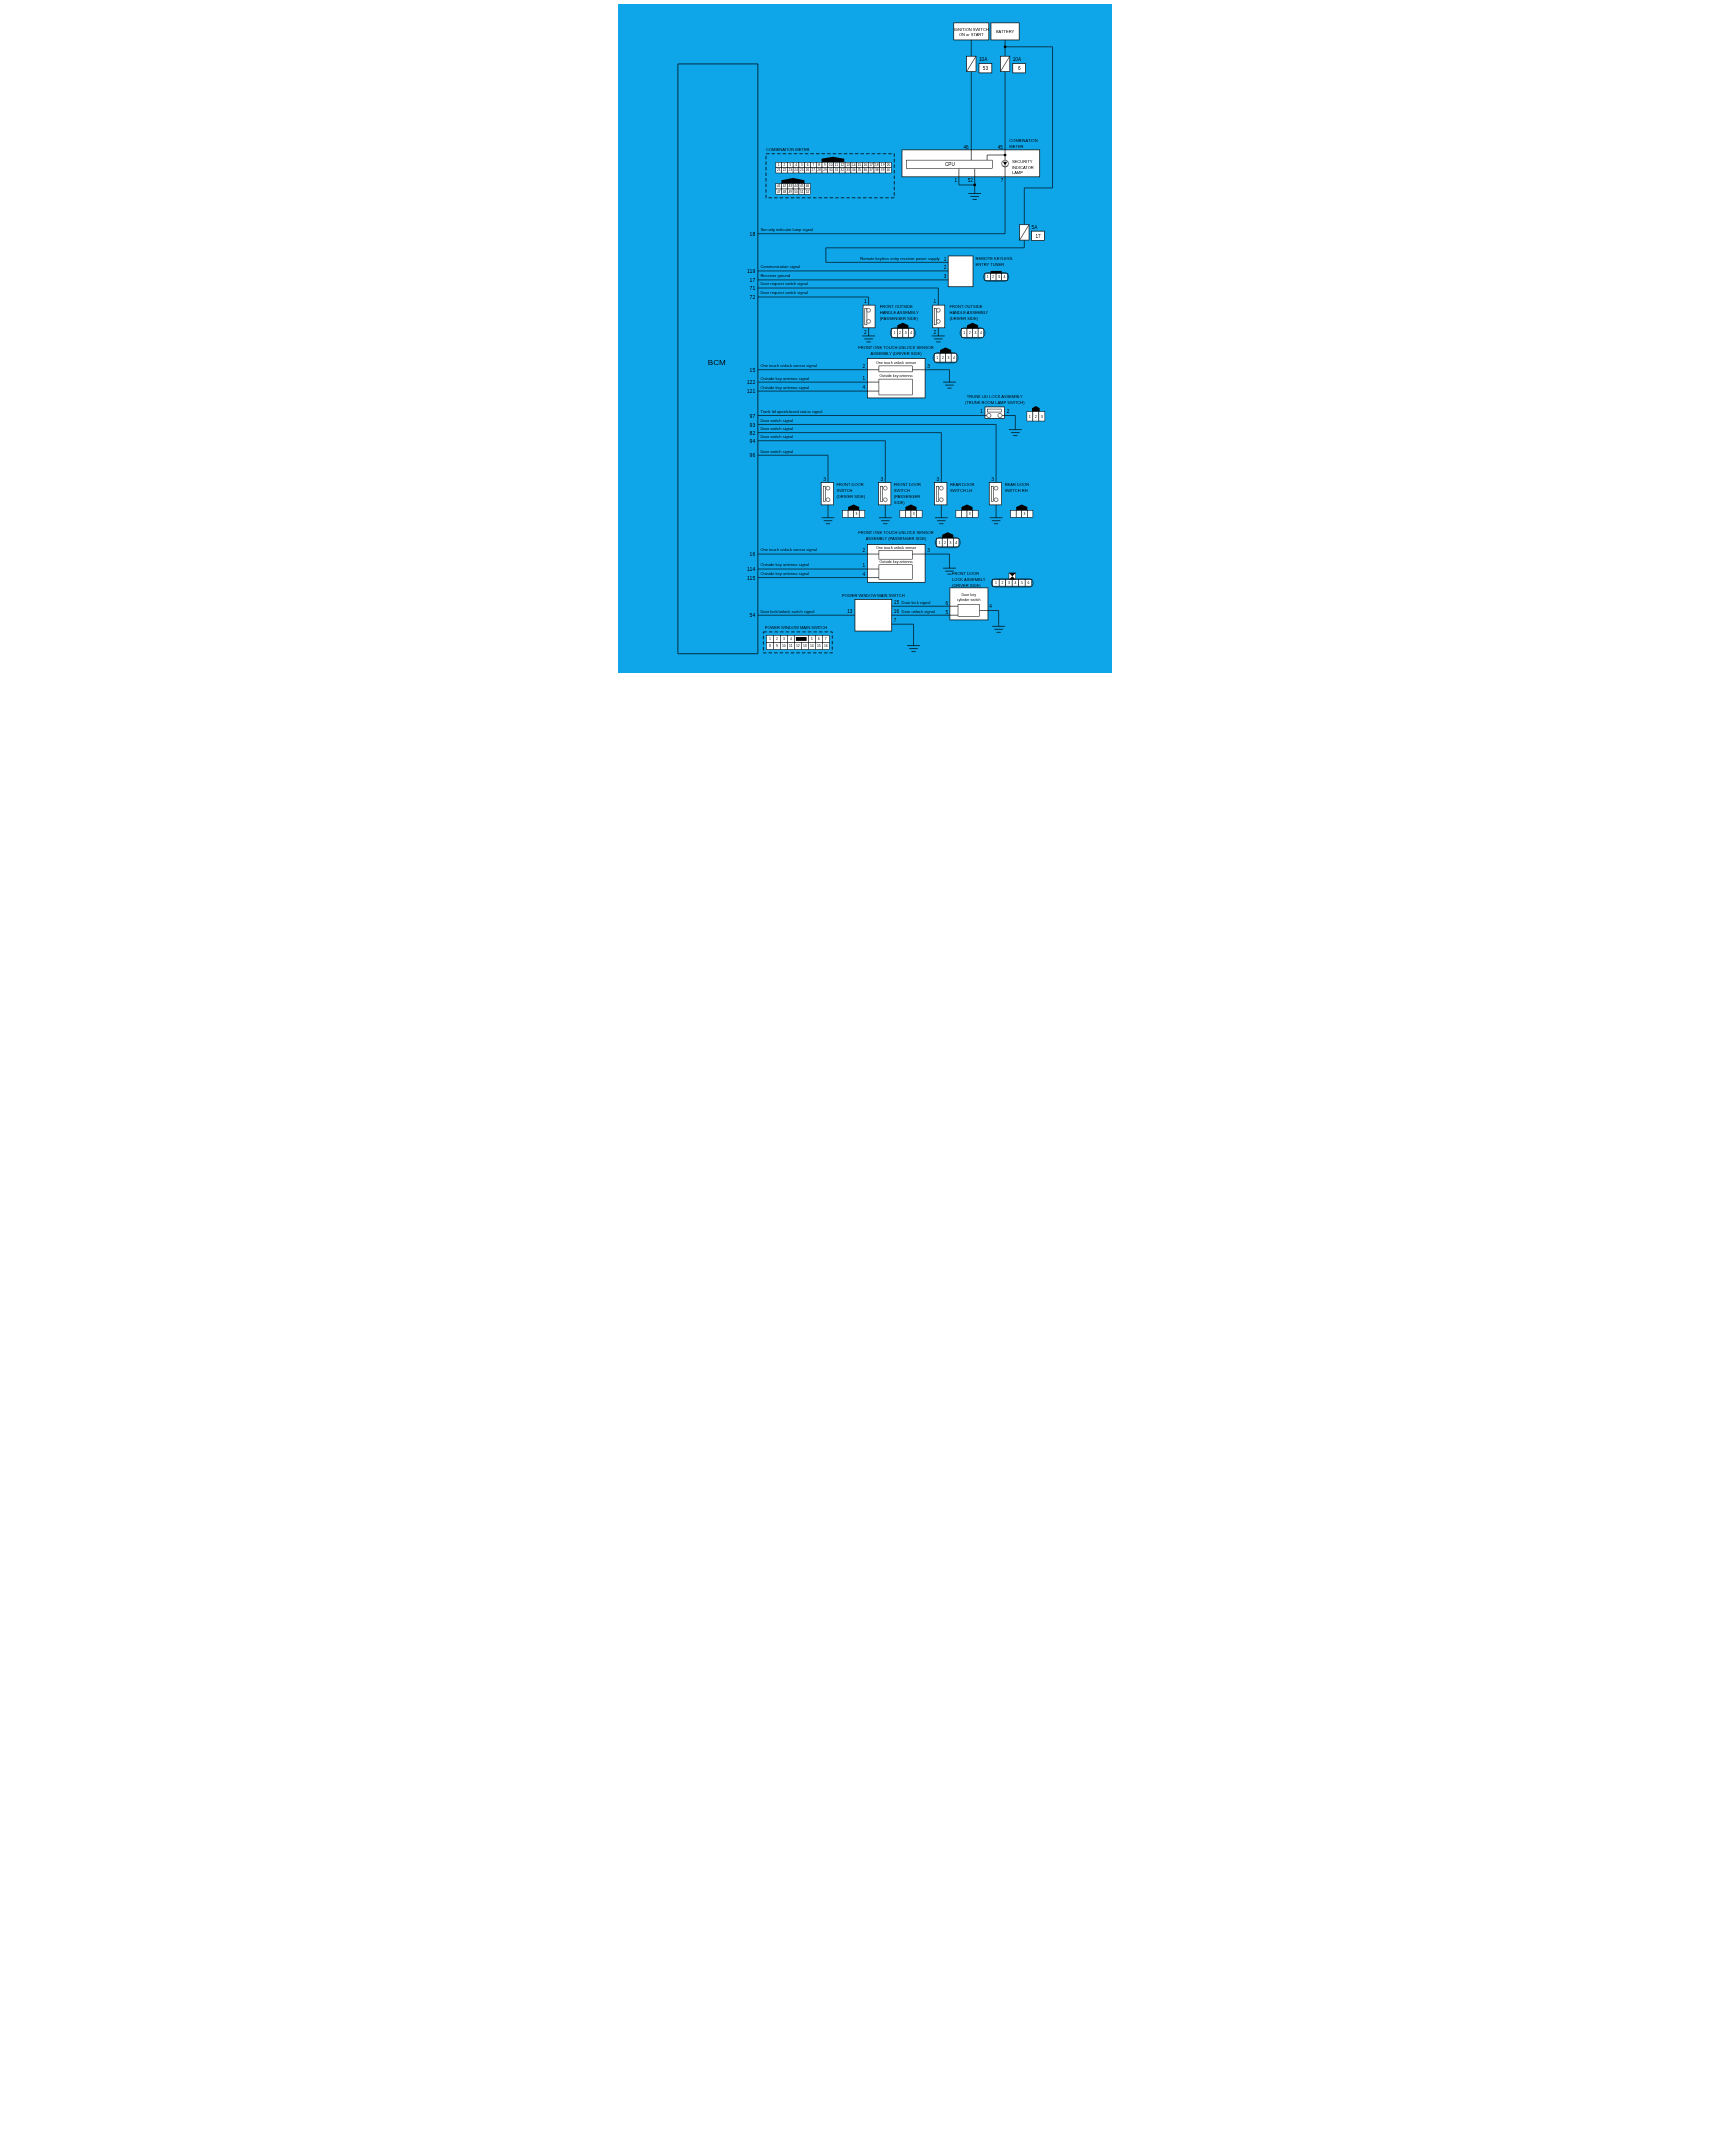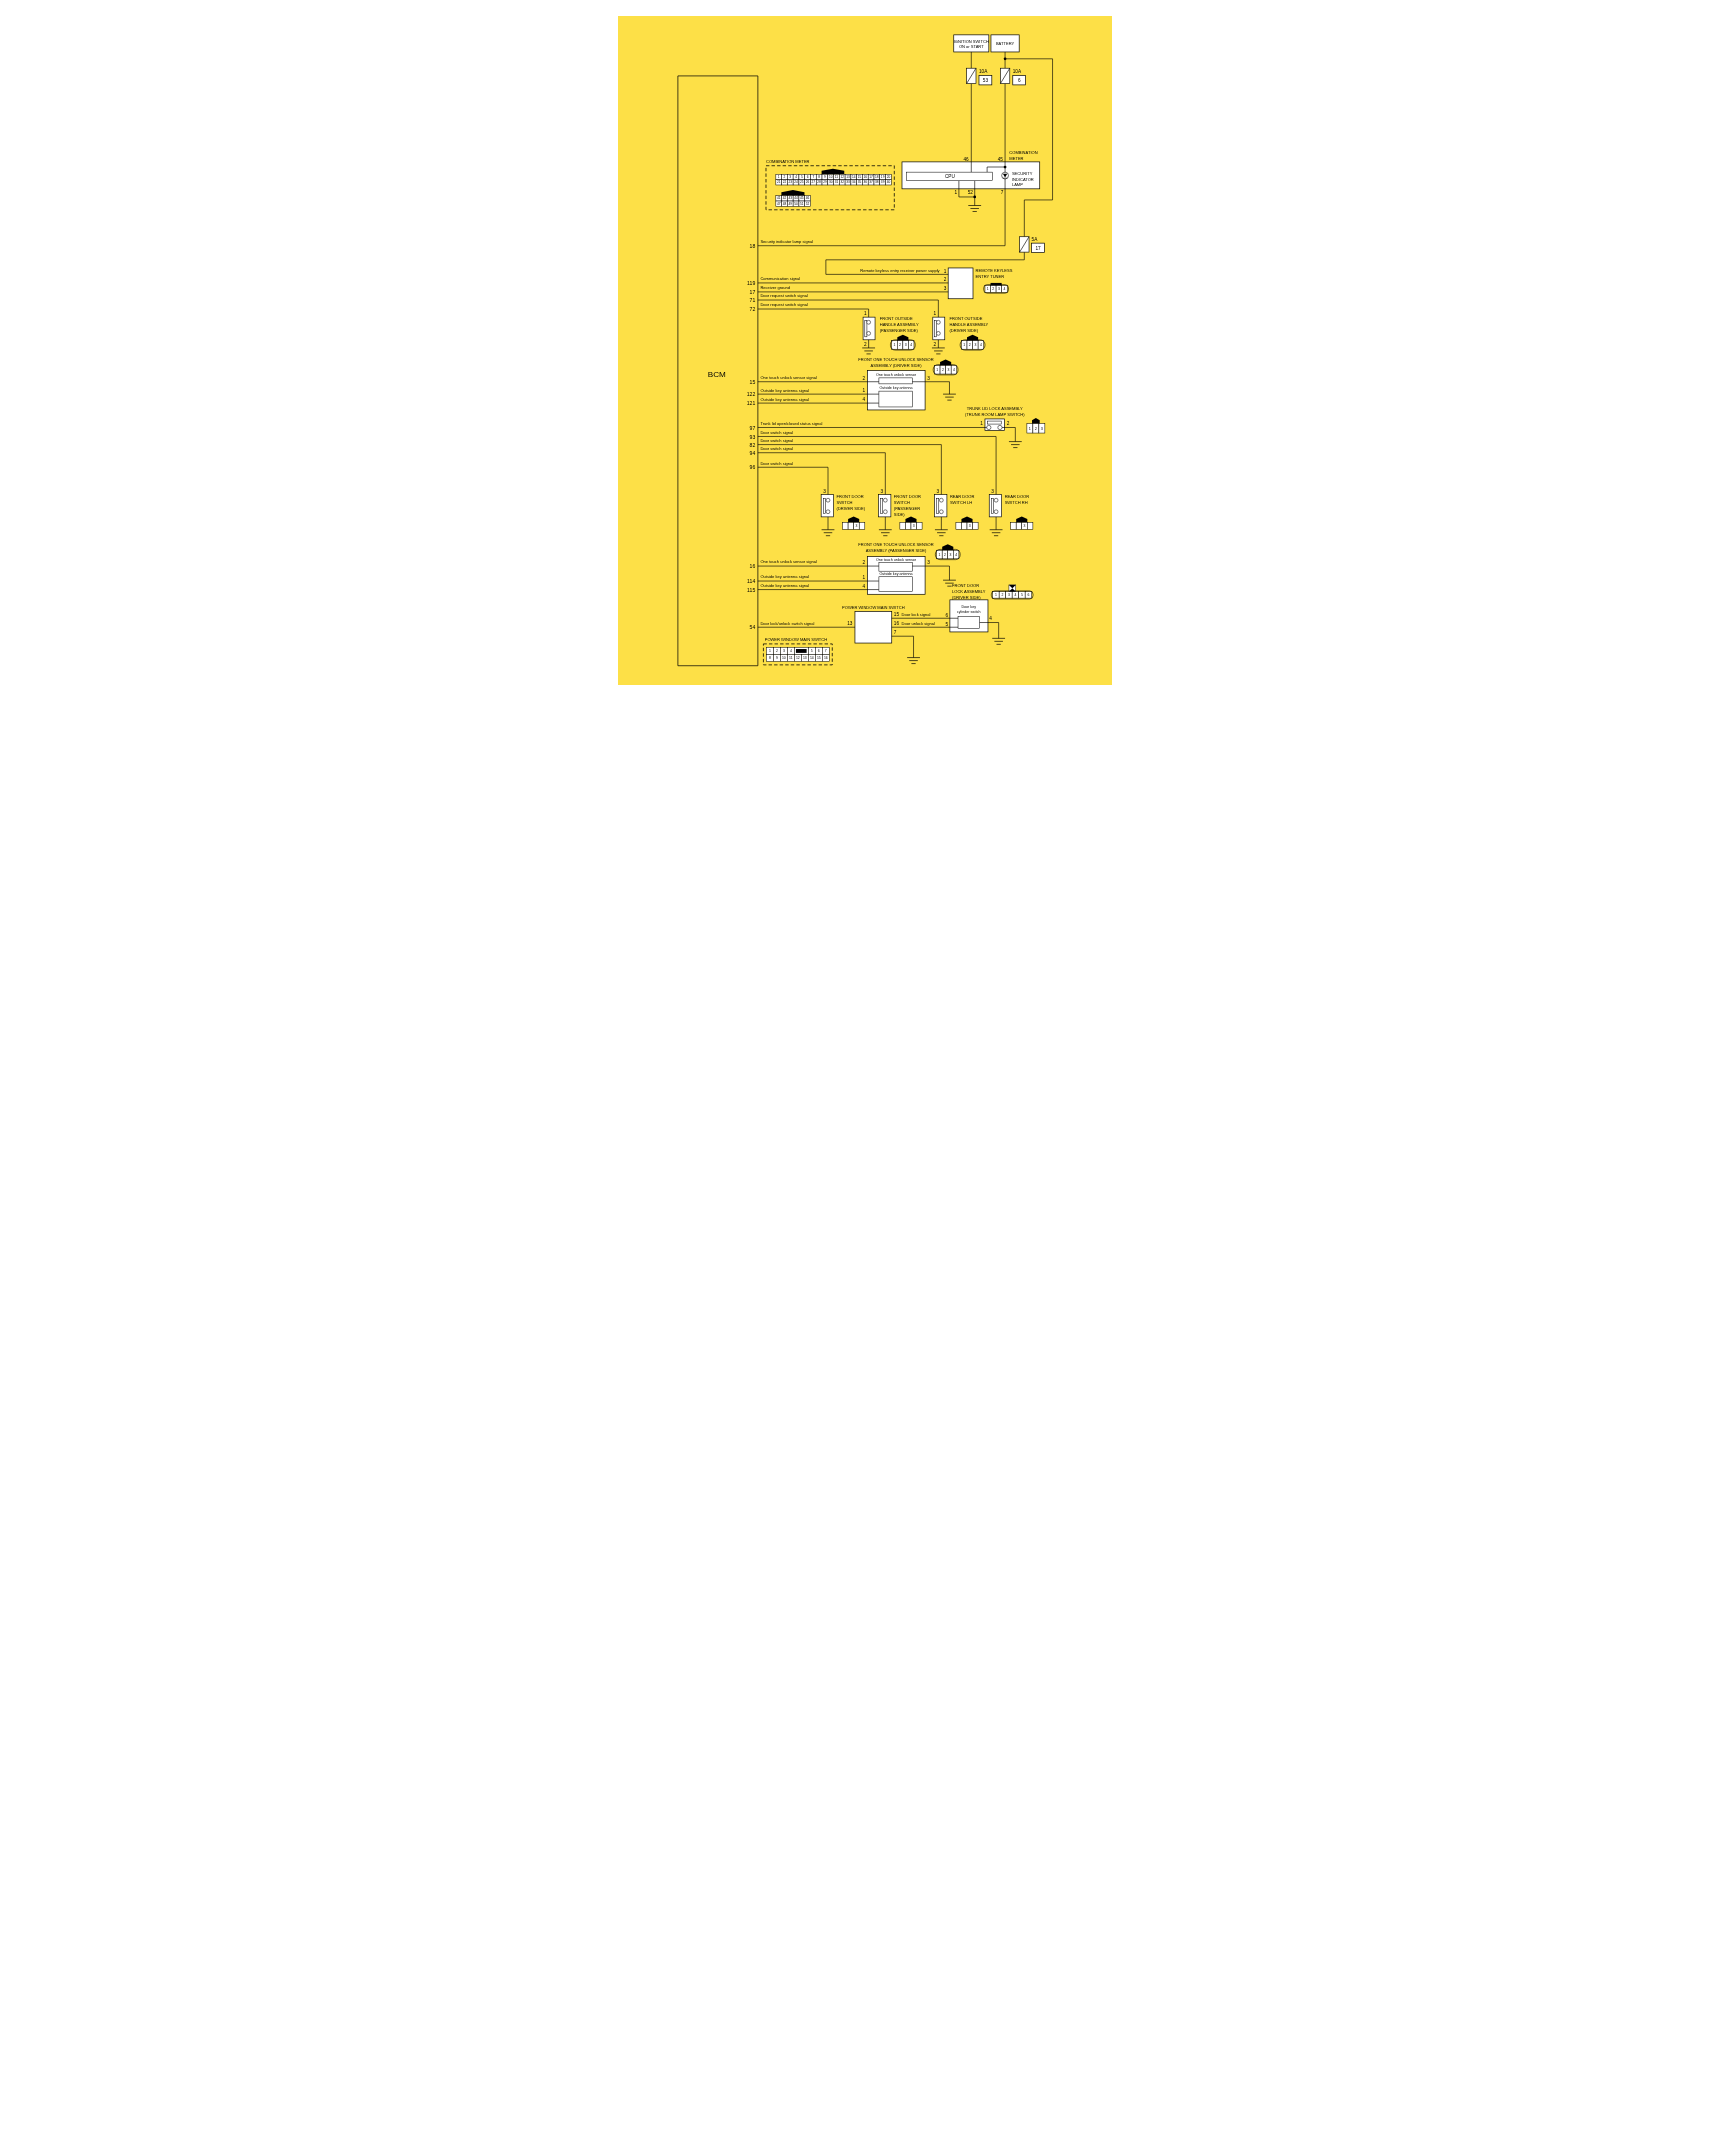--- a/index.html
+++ b/index.html
@@ -1,16 +1,16 @@
 <!DOCTYPE html>
 <html style="font-size:6.8px"><head>
 <meta charset="utf-8">
 <style>
   html,body{margin:0;padding:0;background:#ffffff;}
-  .page{width:494px;height:669px;position:relative;background:#fde047;margin:16px auto;}
+  .page{width:494px;height:669px;position:relative;background:#0ea5e9;margin:4px auto;}
   svg{display:block;}
   svg text{font-family:"Liberation Sans", sans-serif; fill:#000;}
   .wire{stroke:#000;stroke-width:1.5;fill:none;}
   .box{stroke:#000;stroke-width:1.6;fill:#fff;}
   .thin{stroke:#000;stroke-width:1.2;fill:#fff;}
   .dashed{stroke:#000;stroke-width:1.8;fill:none;stroke-dasharray:8,5;}
   .lbl{font-size:9.5px;}
   .pin{font-size:12px;}
   .cpin{font-size:11px;}
   .inner{font-size:8.5px;}

